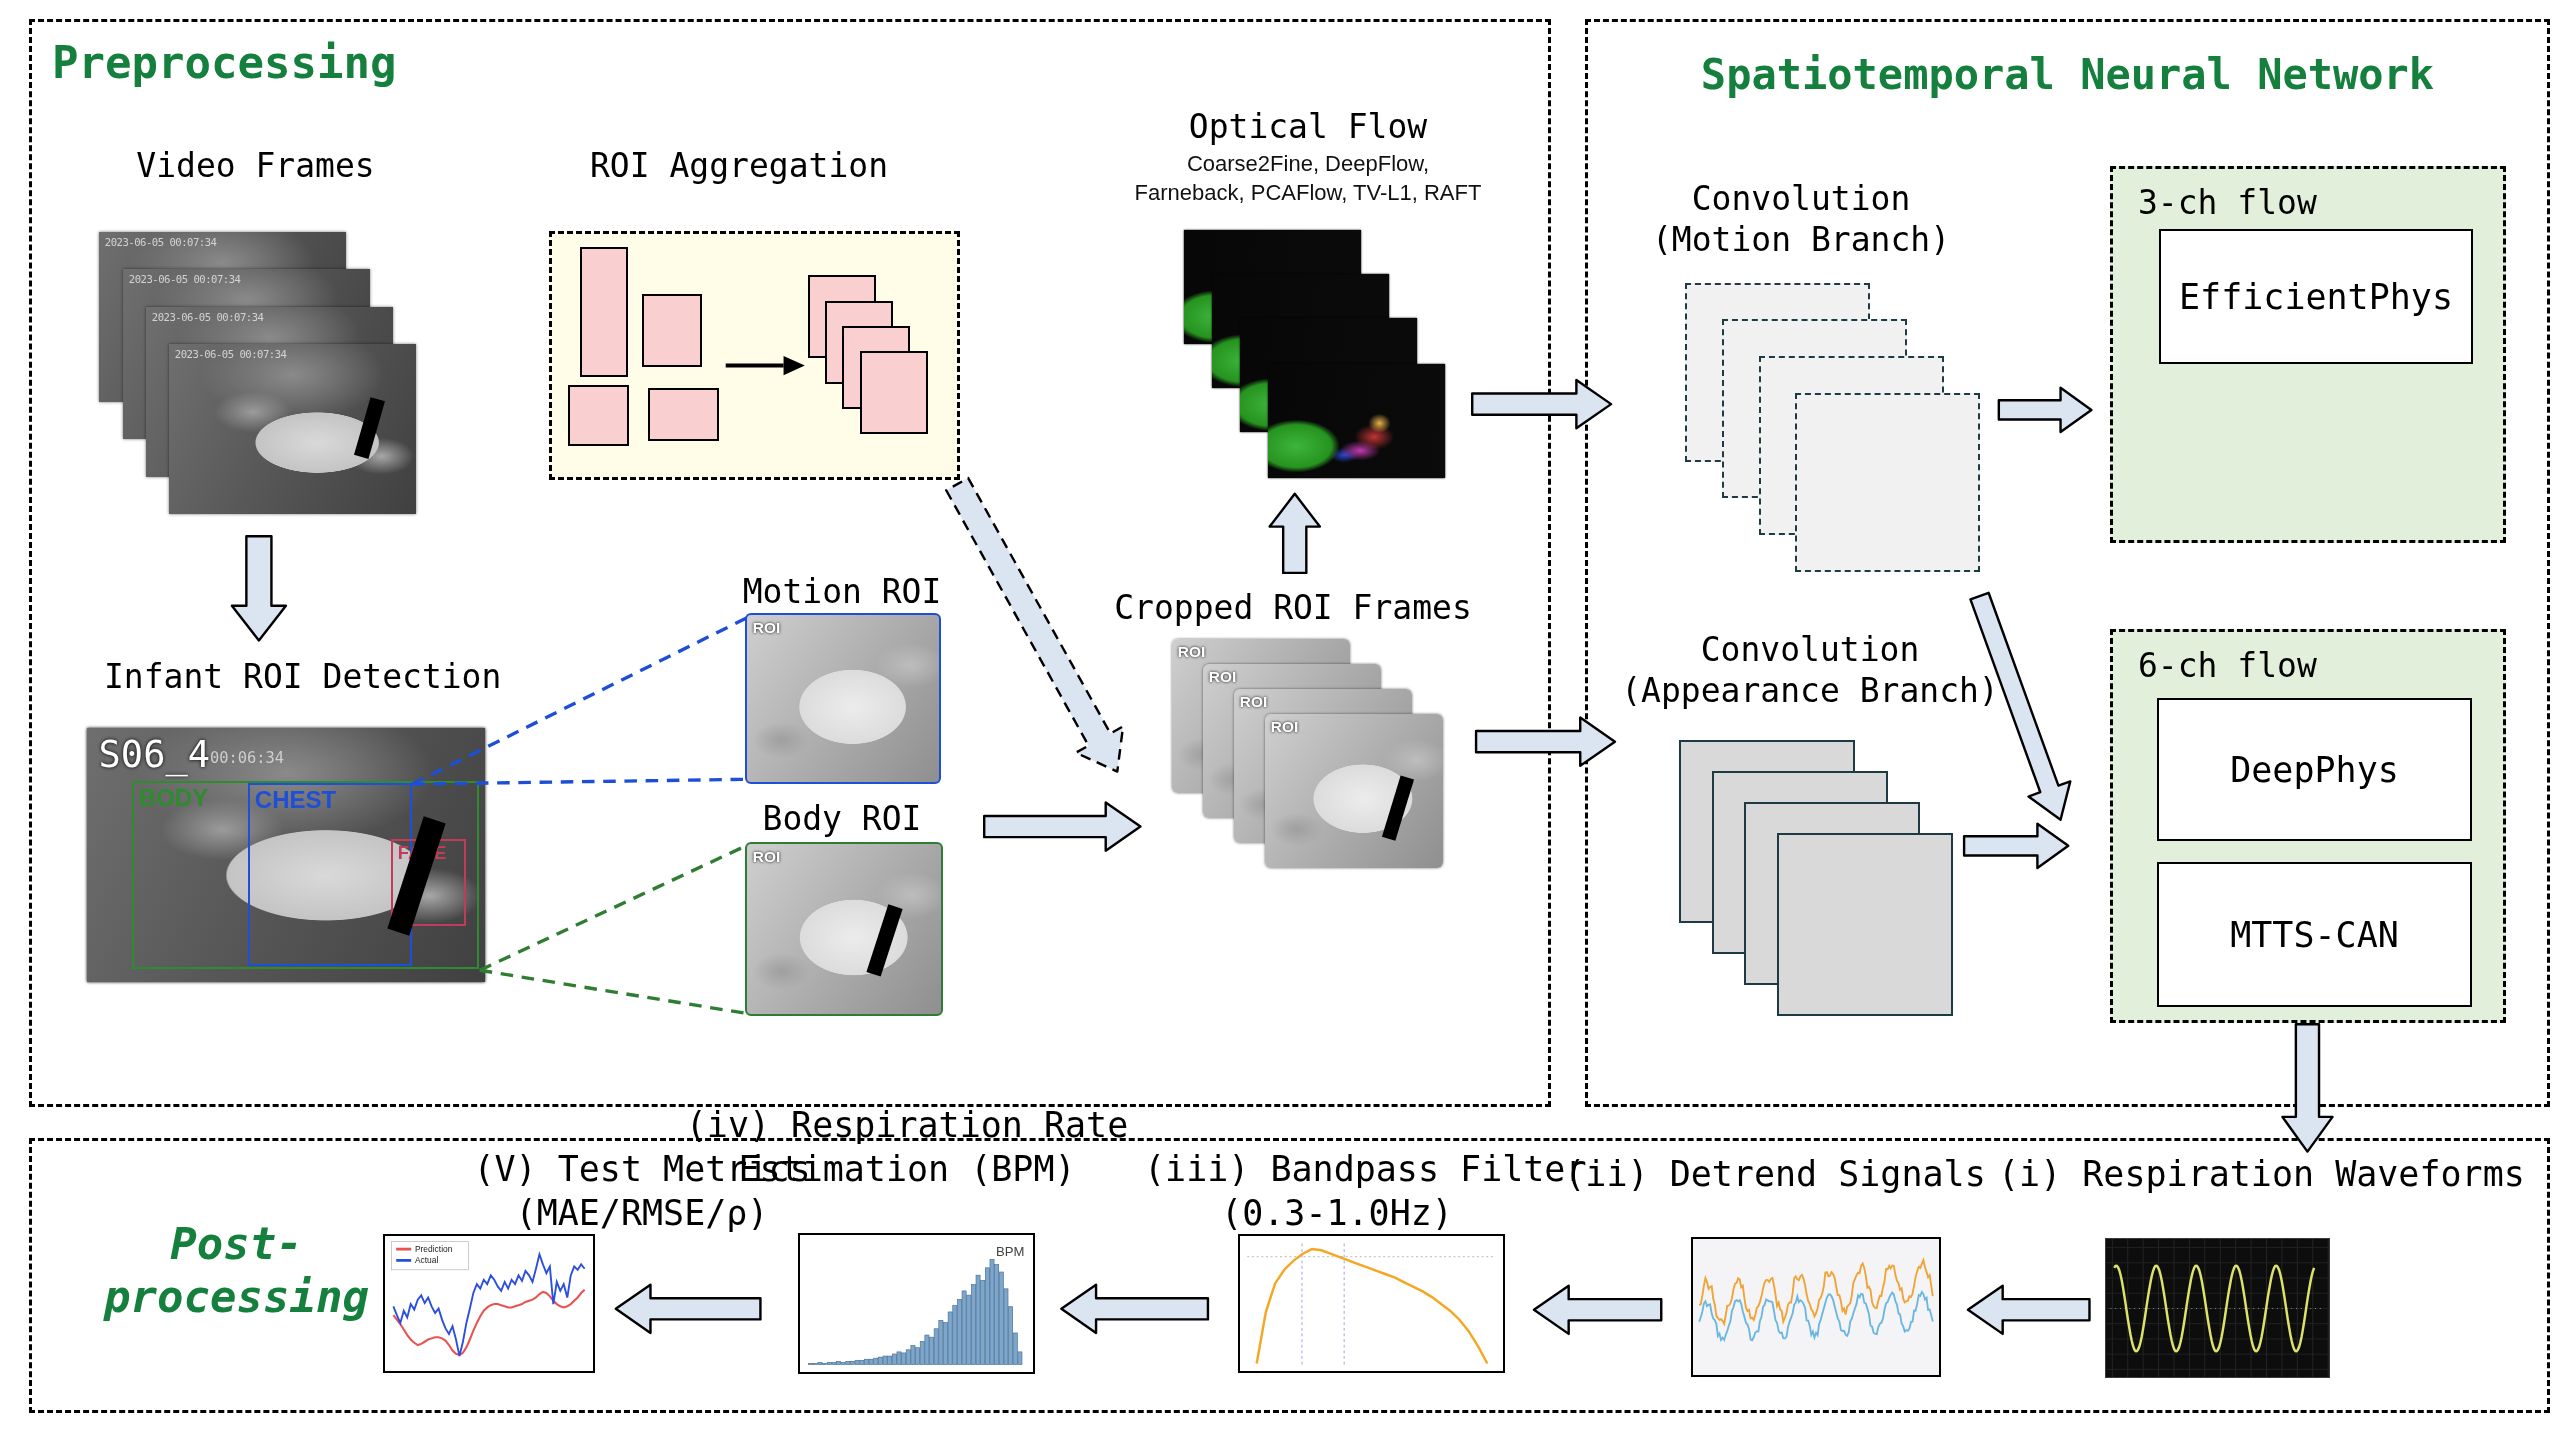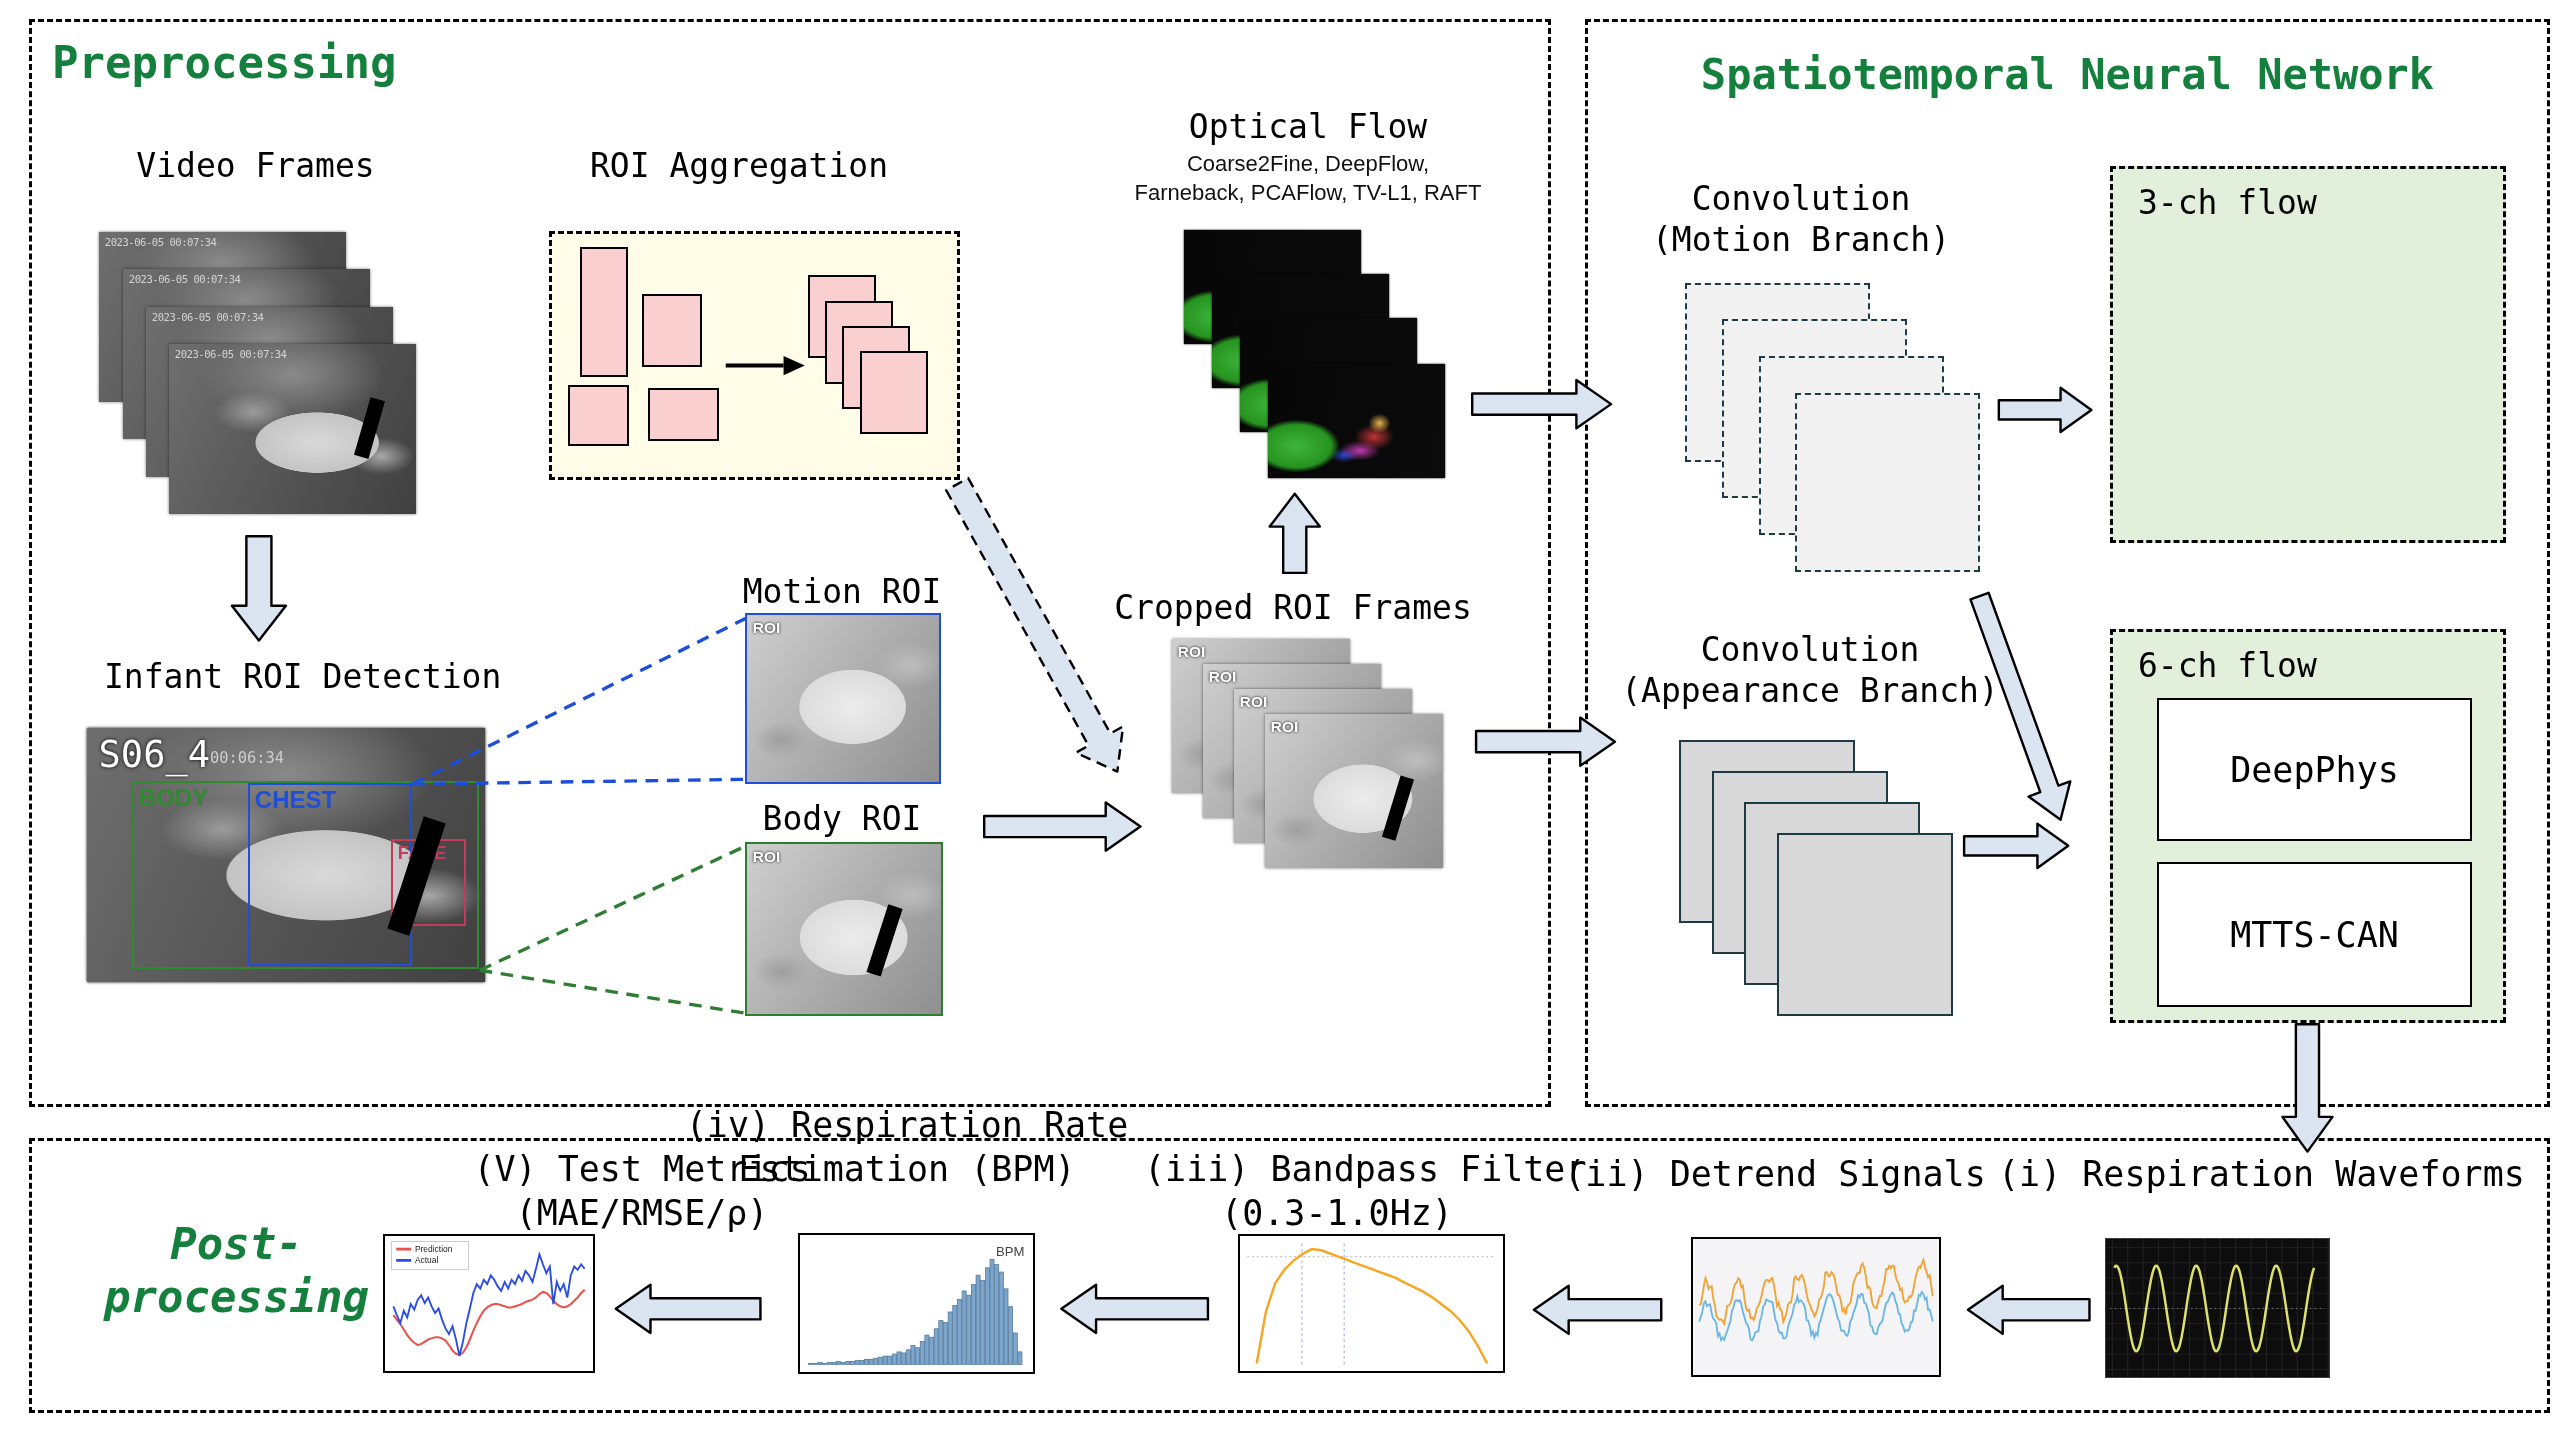--- a/index.html
+++ b/index.html
@@ -15,21 +15,21 @@
   .photo-dark{background:
       radial-gradient(ellipse 45% 32% at 60% 58%, #d9d9d9 0%, #c4c4c4 55%, rgba(0,0,0,0) 56%),
       radial-gradient(ellipse 22% 18% at 86% 66%, #a8a8a8 0%, rgba(0,0,0,0) 60%),
       radial-gradient(ellipse 26% 20% at 34% 40%, #9b9b9b 0%, rgba(0,0,0,0) 60%),
       radial-gradient(ellipse 60% 45% at 50% 18%, #8a8a8a 0%, rgba(0,0,0,0) 62%),
       linear-gradient(115deg,#6f6f6f 0%,#585858 45%,#404040 100%);}
   .photo-light{background:
       radial-gradient(ellipse 50% 40% at 55% 55%, #ececec 0%, #dcdcdc 55%, rgba(0,0,0,0) 56%),
       radial-gradient(ellipse 25% 18% at 18% 75%, #9f9f9f 0%, rgba(0,0,0,0) 60%),
       radial-gradient(ellipse 30% 22% at 85% 30%, #bdbdbd 0%, rgba(0,0,0,0) 62%),
-      linear-gradient(125deg,#cfcfcf 0%,#ababab 55%,#8f8f8f 100%);}
+      linear-gradient(125deg,#cfcfcf 0%,#ababab 55%,#8f8f8f 100%); border-radius: 6px;}
   .vframe{position:absolute;width:247px;height:170px;box-shadow:0 0 2.9px rgba(0,0,0,.55);}
   .vts{position:absolute;top:3.9px;left:5.8px;font-size:10.6px;color:#e3e3e3;opacity:.85;letter-spacing:-0.5px;}
   .fframe{position:absolute;width:177px;height:114px;background:
       radial-gradient(ellipse 36% 34% at 18% 76%, #3db53d 0%, #26931f 55%, rgba(0,0,0,0) 68%),
       linear-gradient(100deg,#070707,#0b0b0b);box-shadow:0 0 1.9px #000;}
   .fframe.front{background:
       radial-gradient(ellipse 36% 34% at 16% 72%, #3db53d 0%, #26931f 55%, rgba(0,0,0,0) 68%),
       radial-gradient(ellipse 9% 12% at 63% 52%, #e8b24a 0%, rgba(0,0,0,0) 70%),
       radial-gradient(ellipse 16% 16% at 60% 64%, #c13434 0%, rgba(0,0,0,0) 70%),
       radial-gradient(ellipse 16% 12% at 52% 76%, #c23bb0 0%, rgba(0,0,0,0) 72%),
@@ -176,20 +176,21 @@
   </div>
   <div>
     <div class="sq-app" style="left:1679px;top:740px;"></div>
     <div class="sq-app" style="left:1712px;top:771px;"></div>
     <div class="sq-app" style="left:1744px;top:802px;"></div>
     <div class="sq-app" style="left:1777px;top:833px;"></div>
   </div>
 
   <div class="gpanel" style="left:2110px;top:166px;width:396px;height:377px;">
     <div class="glab">3-ch flow</div>
+    <div class="model-box" style="left:46px;top:60px;width:314px;height:135px;">EfficientPhys</div>
   </div>
 
   <div class="gpanel" style="left:2110px;top:629px;width:396px;height:394px;">
     <div class="glab">6-ch flow</div>
     <div class="model-box" style="left:44px;top:66px;width:315px;height:143px;">DeepPhys</div>
     <div class="model-box" style="left:44px;top:230px;width:315px;height:145px;">MTTS-CAN</div>
   </div>
 
   <div class="panel" style="left:29px;top:1138px;width:2521px;height:275px;"></div>
   <div class="ptitle" style="left:58px;top:1218px;width:357px;text-align:center;line-height:1.2;font-style:italic;">

